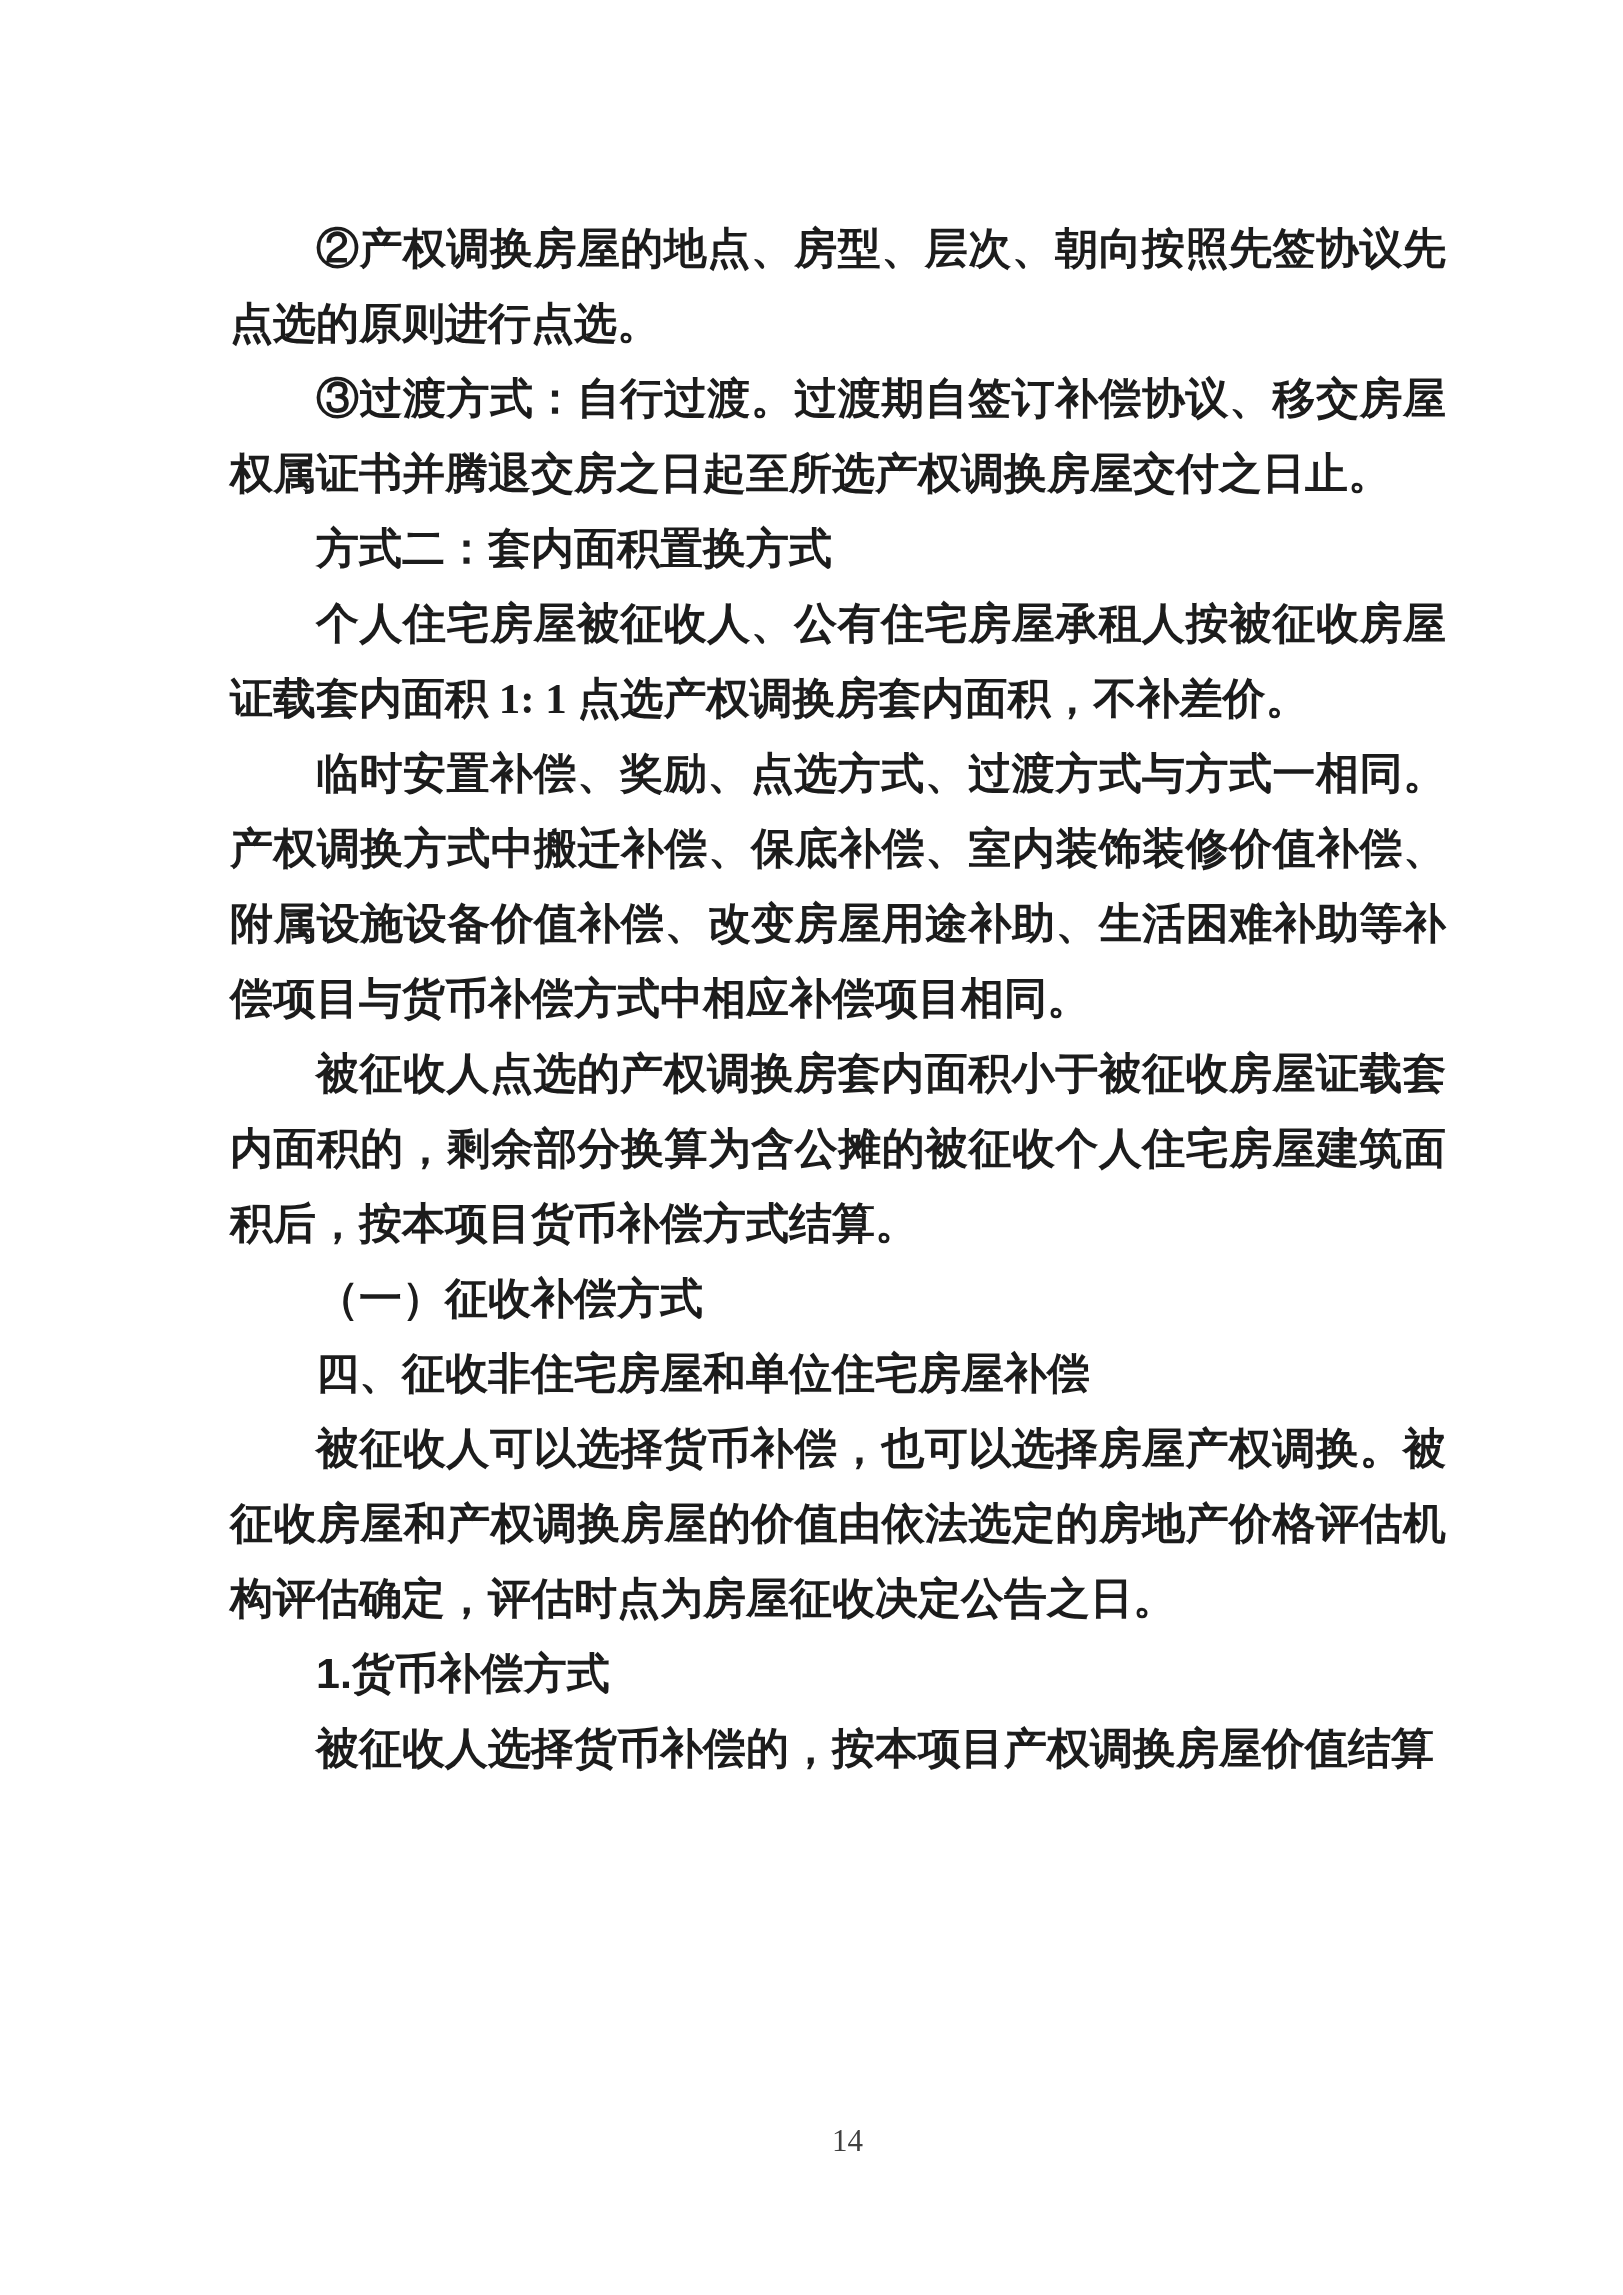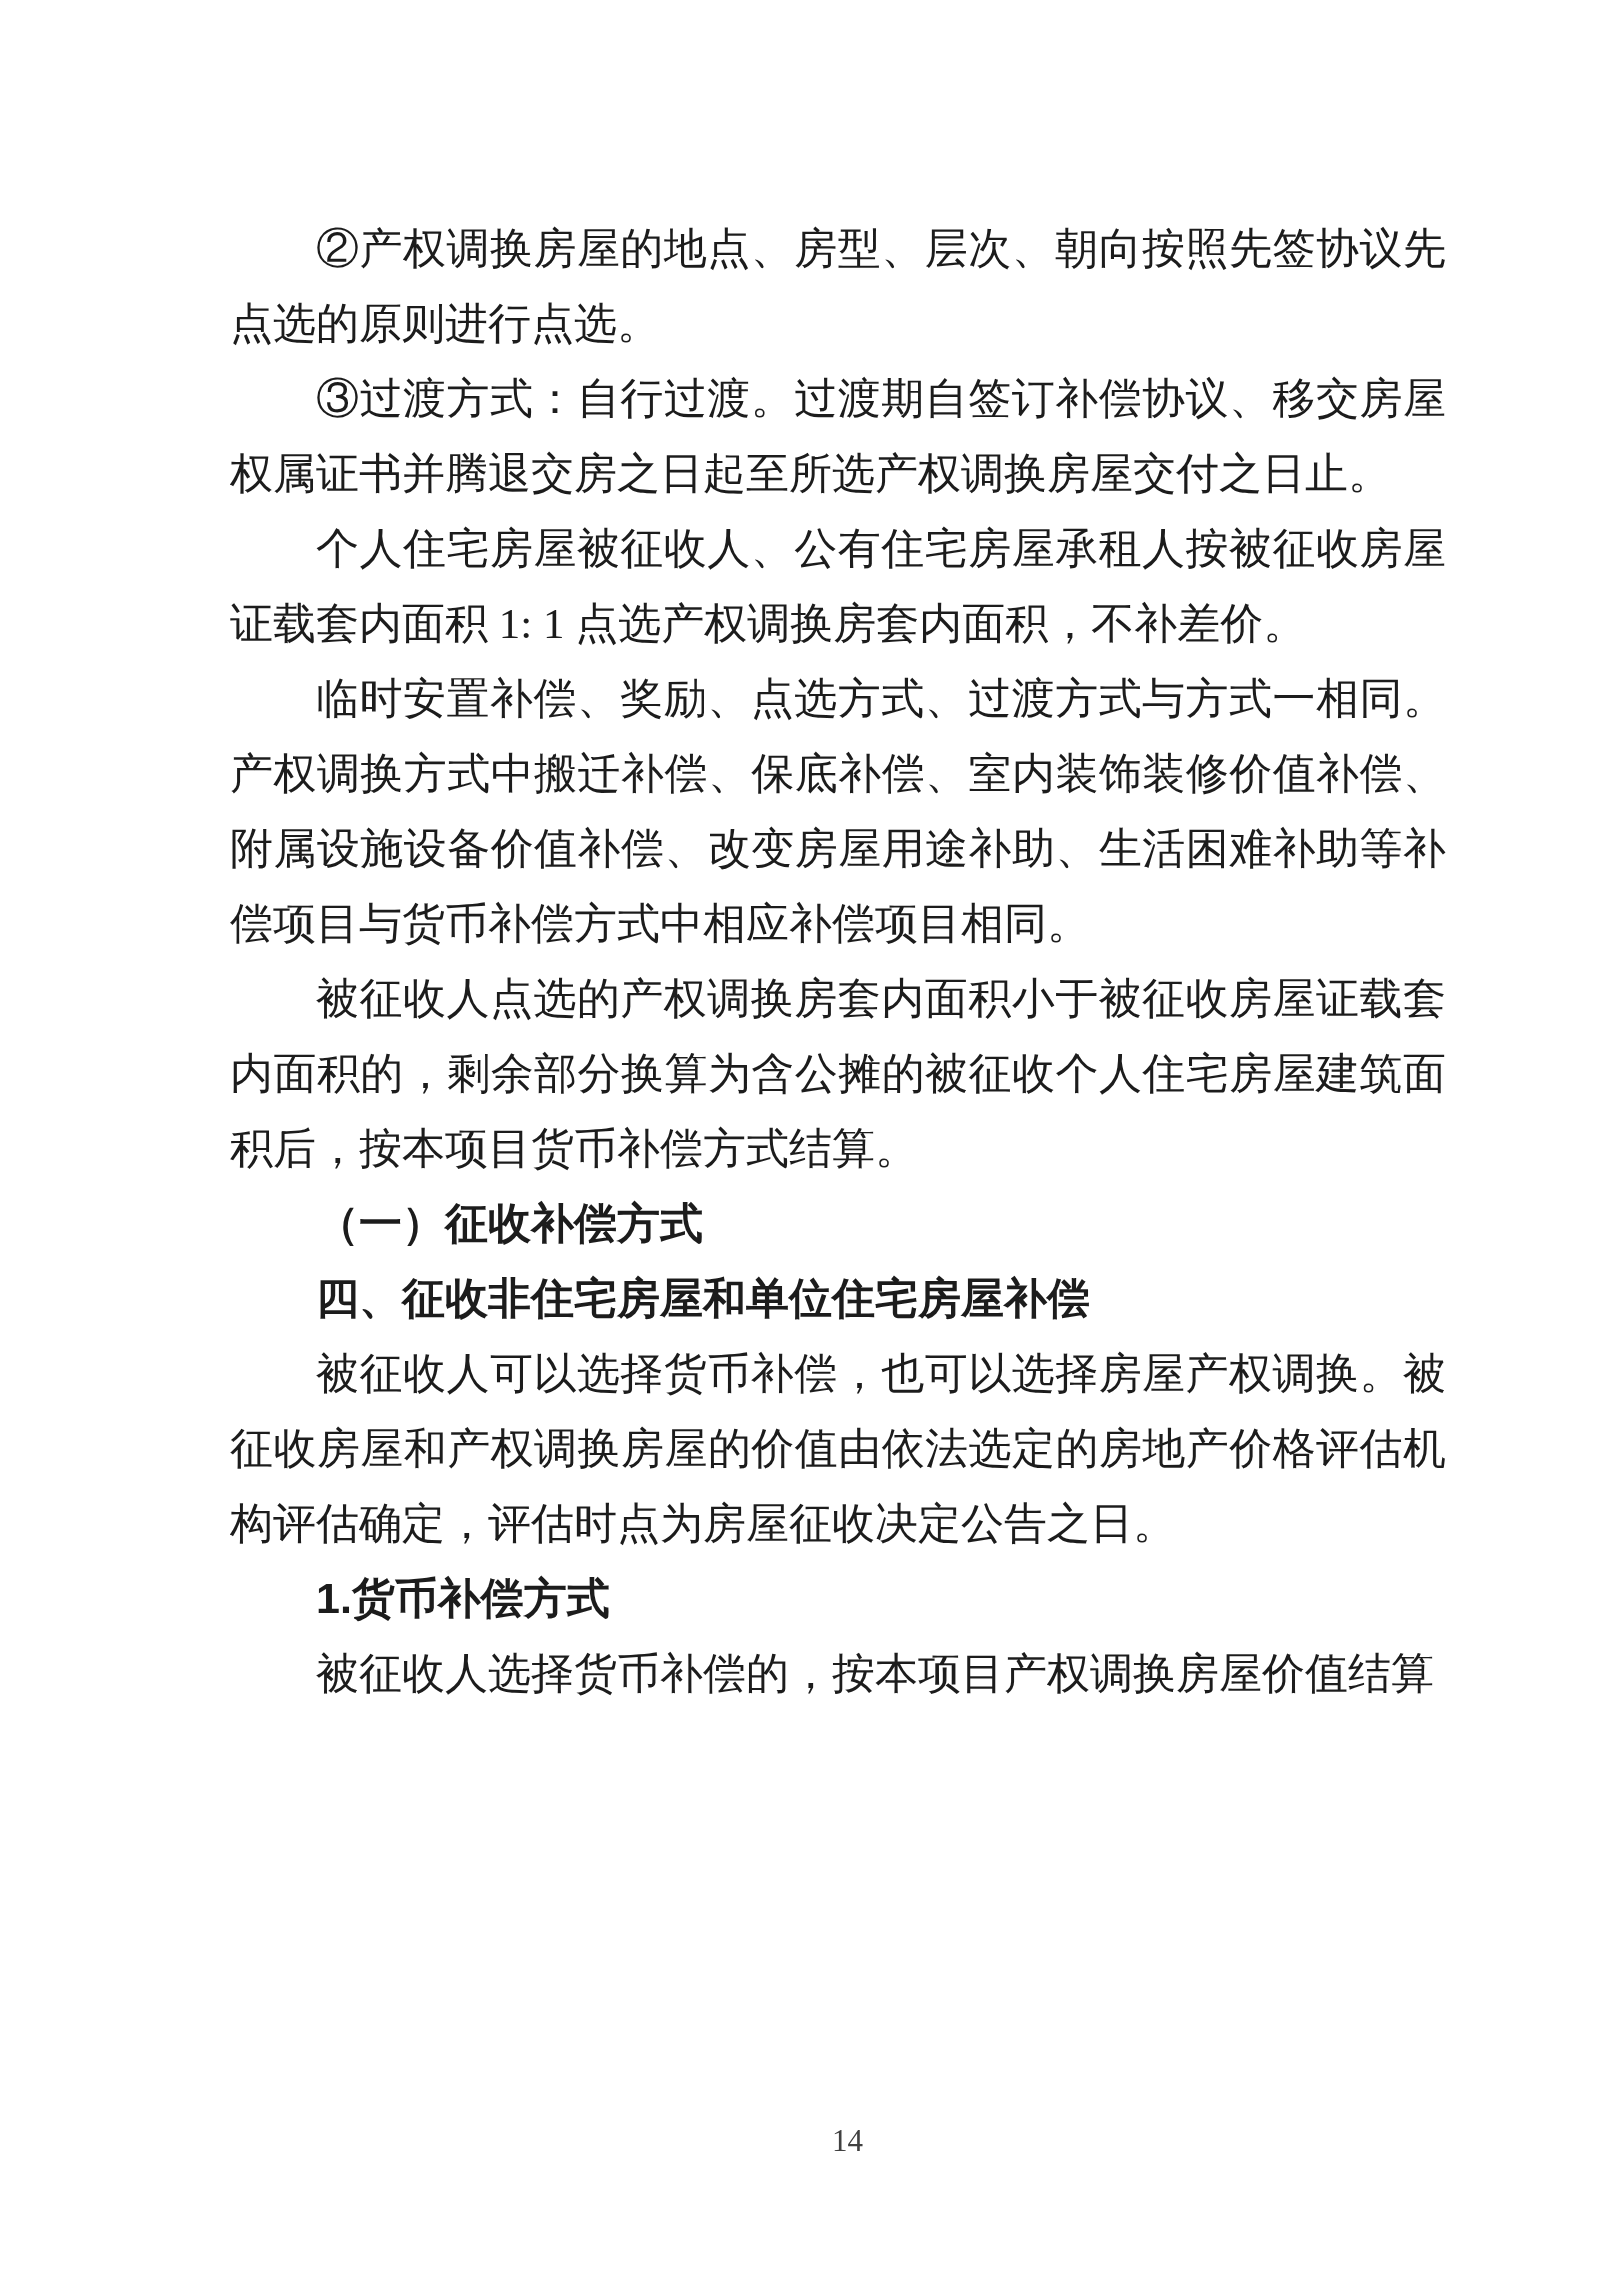--- a/index.html
+++ b/index.html
@@ -24,21 +24,21 @@
     font-size: 43px;
     line-height: 75px;
     text-align: justify;
   }
   .textblock .block {
     margin: 0;
     padding: 0;
     text-indent: 2em;
     font-size: 43px;
     line-height: 75px;
-    font-weight: normal;
+    font-weight: bold;
   }
   .textblock .heading {
     font-weight: bold;
     font-family: "Liberation Sans", sans-serif;
     text-align: left;
   }
   .page-footer {
     position: absolute;
     top: 2122px;
     left: 0;
@@ -54,20 +54,21 @@
   }
 </style>
 </head>
 <body>
 
 <div class="page">
 
   <div class="textblock">
     <p class="block">②产权调换房屋的地点、房型、层次、朝向按照先签协议先点选的原则进行点选。</p>
     <p class="block">③过渡方式：自行过渡。过渡期自签订补偿协议、移交房屋权属证书并腾退交房之日起至所选产权调换房屋交付之日止。</p>
+    <p class="block heading">方式二：套内面积置换方式</p>
     <p class="block">个人住宅房屋被征收人、公有住宅房屋承租人按被征收房屋证载套内面积 1: 1 点选产权调换房套内面积，不补差价。</p>
     <p class="block">临时安置补偿、奖励、点选方式、过渡方式与方式一相同。产权调换方式中搬迁补偿、保底补偿、室内装饰装修价值补偿、附属设施设备价值补偿、改变房屋用途补助、生活困难补助等补偿项目与货币补偿方式中相应补偿项目相同。</p>
     <p class="block">被征收人点选的产权调换房套内面积小于被征收房屋证载套内面积的，剩余部分换算为含公摊的被征收个人住宅房屋建筑面积后，按本项目货币补偿方式结算。</p>
     <p class="block heading">（一）征收补偿方式</p>
     <p class="block heading">四、征收非住宅房屋和单位住宅房屋补偿</p>
     <p class="block">被征收人可以选择货币补偿，也可以选择房屋产权调换。被征收房屋和产权调换房屋的价值由依法选定的房地产价格评估机构评估确定，评估时点为房屋征收决定公告之日。</p>
     <p class="block heading">1.货币补偿方式</p>
     <p class="block">被征收人选择货币补偿的，按本项目产权调换房屋价值结算</p>
   </div>
 

